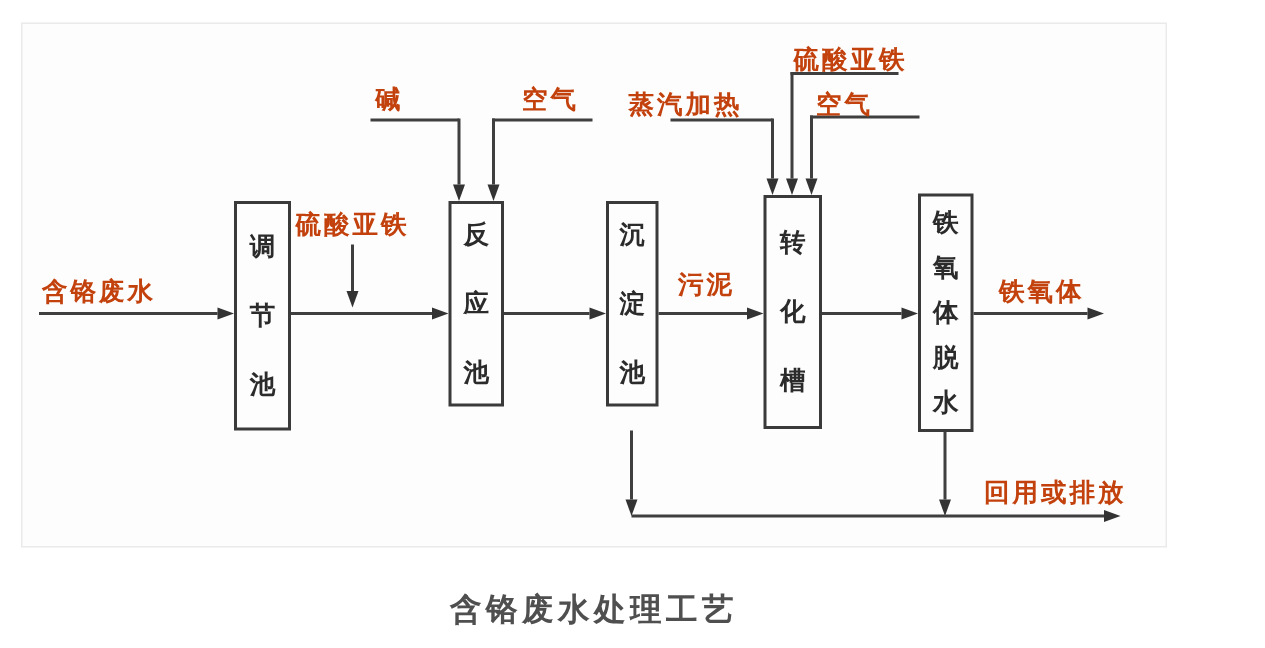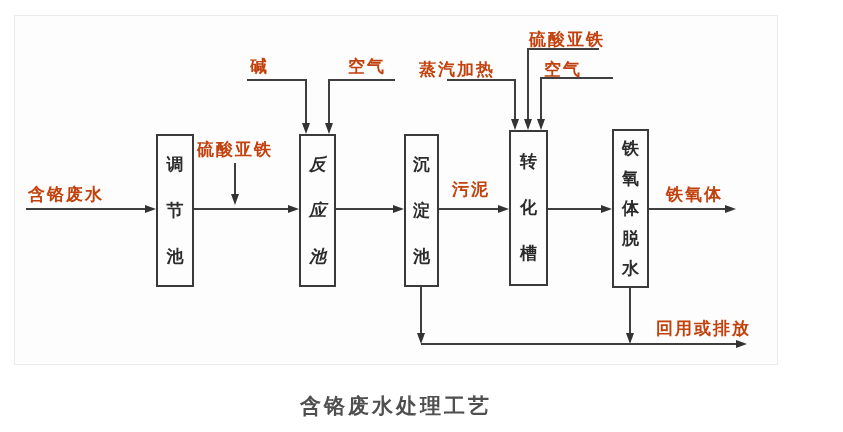--- a/index.html
+++ b/index.html
@@ -60,24 +60,24 @@
   }
 </style>
 </head>
 <body>
 
 <div id="panel">
 
   <div class="pbox chars3" style="left:141px; top:118px; width:38px; height:153px;">
     <span class="vlabel">调节池</span>
   </div>
-  <div class="pbox chars3" style="left:284px; top:118px; width:37px; height:153px;font-style:italic;">
+  <div class="pbox chars3" style="left:284px; top:118px; width:37px; height:137px;">
     <span class="vlabel">反应池</span>
   </div>
-  <div class="pbox chars3" style="left:389px; top:118px; width:35px; height:153px;">
+  <div class="pbox chars3" style="left:389px; top:118px; width:35px; height:137px;">
     <span class="vlabel">沉淀池</span>
   </div>
   <div class="pbox chars3" style="left:494px; top:114px; width:39px; height:156px;">
     <span class="vlabel">转化槽</span>
   </div>
   <div class="pbox chars5" style="left:597px; top:113px; width:37px; height:159px;">
     <span class="vlabel">铁氧体脱水</span>
   </div>
 
   <div class="hline" style="left:11px; top:192px; width:119px;"></div>

